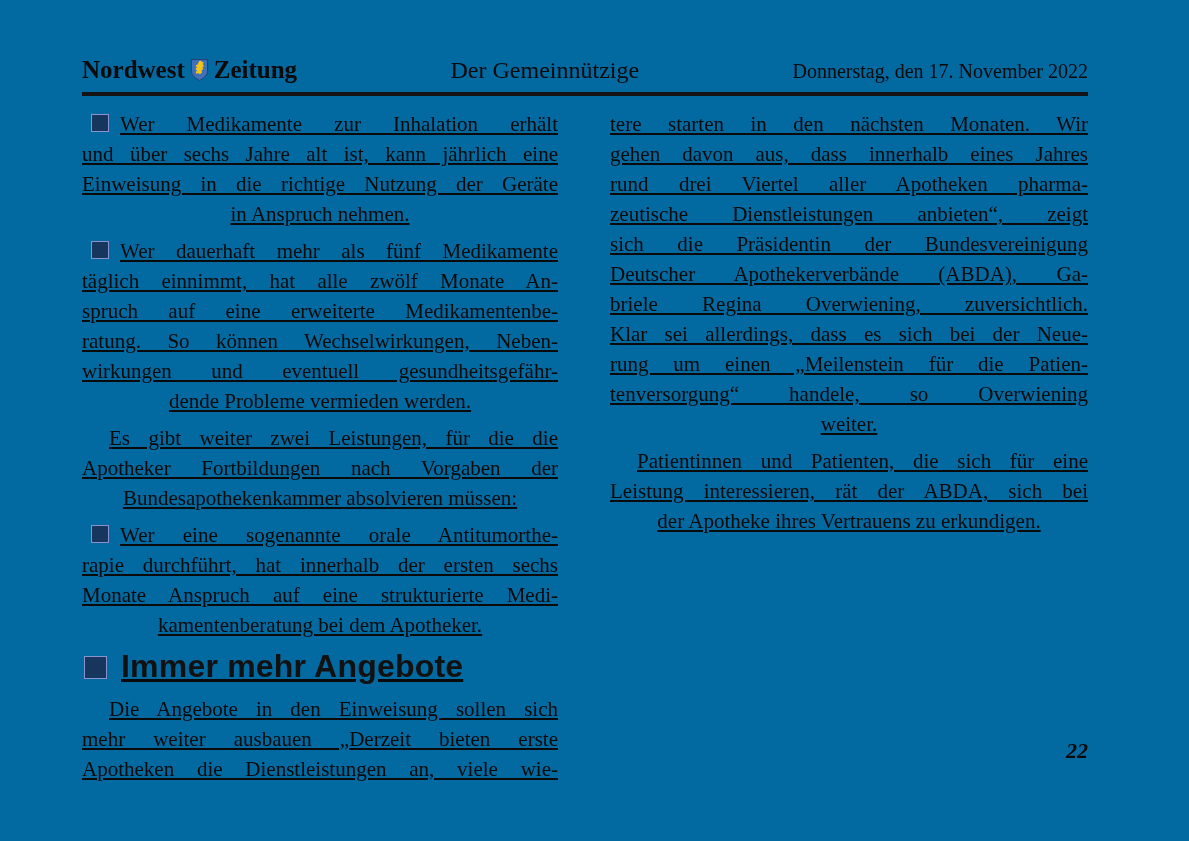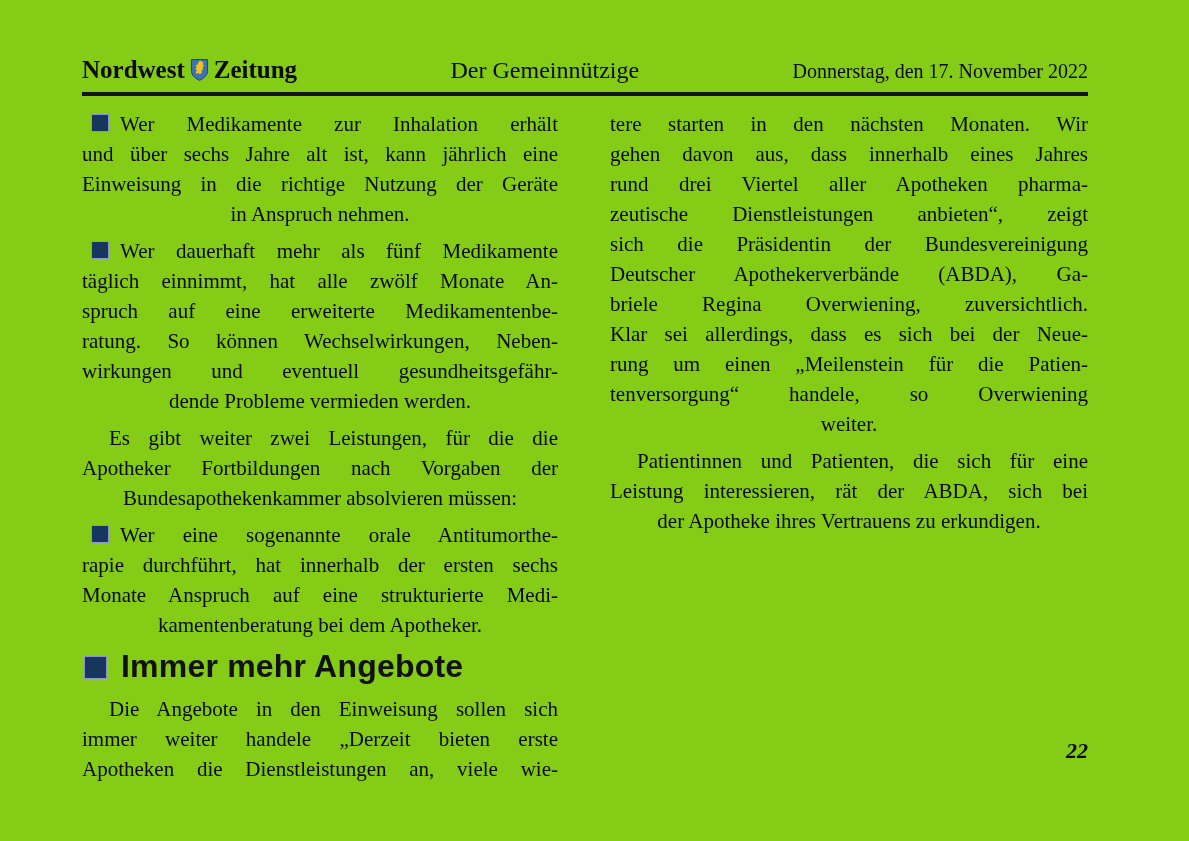--- a/index.html
+++ b/index.html
@@ -1,39 +1,39 @@
 <!DOCTYPE html>
 <html lang="de" style="--accent-navy: #17365d; --crest-blue: #3e71b7; --crest-gold: #f0c419; --rule: #141414;"><head>
 <meta charset="utf-8">
 <style>
   html,body { margin:0; padding:0; background:#ffffff; }
   .page {
     position:relative;
     width:1189px; height:841px;
     box-sizing:border-box;
     padding:56px 101px 0 82px;
-    background:#84cc16;
+    background:#0369a1;
     color:#0a0a0a;
     font-family:"Liberation Serif", serif;
     overflow:hidden;
   }
   
   .header {
     display:flex; justify-content:space-between; align-items:baseline;
     font-size:24px; line-height:28px;
   }
   .masthead { font-weight:bold; font-size:25px; white-space:nowrap; }
   .crest { display:inline-block; vertical-align:-4px; margin:0 5px; }
   .crest-shield { fill:var(--crest-blue,#3e71b7); stroke:#20406e; stroke-width:1; }
   .crest-lion { fill:var(--crest-gold,#f0c419); }
   .center-title { font-size:24px; }
   .header-date { font-size:20px; white-space:nowrap; }
   .rule { height:4px; background:var(--rule,#141414); margin-top:7px; }
   
-  .columns { display:flex; gap:52px; margin-top:13px; }
+  .columns { display:flex; gap:52px; margin-top:13px;text-decoration:underline; }
   .col-left  { width:476px; }
   .col-right { width:478px; }
   .para { margin:0 0 7px 0; }
   .line {
     font-size:21px; line-height:30px; height:30px; overflow:hidden;
   }
   .jl { text-align:justify; text-align-last:justify; }
   .ll { text-align:center; }
   .fi { text-indent:27px; }
   .bline { padding-left:9px; }
@@ -104,21 +104,21 @@
         <div class="line jl bline"><span class="sq"></span><span>Wer eine sogenannte orale Antitumorthe-</span></div>
         <div class="line jl">rapie durchführt, hat innerhalb der ersten sechs</div>
         <div class="line jl">Monate Anspruch auf eine strukturierte Medi-</div>
         <div class="line ll">kamentenberatung bei dem Apotheker.</div>
       </div>
 
       <div class="heading"><span class="sq hsq"></span><span>Immer mehr Angebote</span></div>
 
       <div class="para">
         <div class="line jl fi">Die Angebote in den Einweisung sollen sich</div>
-        <div class="line jl">immer weiter handele „Derzeit bieten erste</div>
+        <div class="line jl">mehr weiter ausbauen „Derzeit bieten erste</div>
         <div class="line jl">Apotheken die Dienstleistungen an, viele wie-</div>
       </div>
 
     </div>
 
     <div class="col-right">
 
       <div class="para">
         <div class="line jl">tere starten in den nächsten Monaten. Wir</div>
         <div class="line jl">gehen davon aus, dass innerhalb eines Jahres</div>

